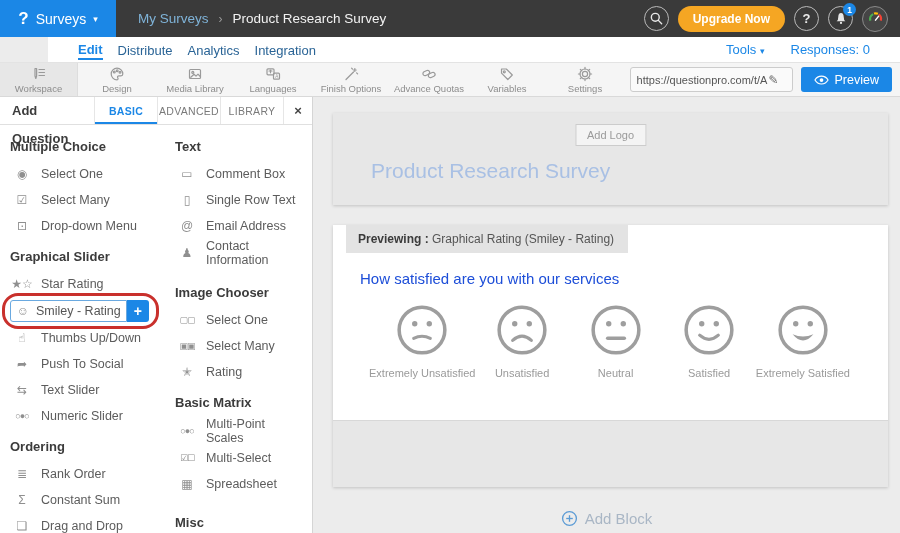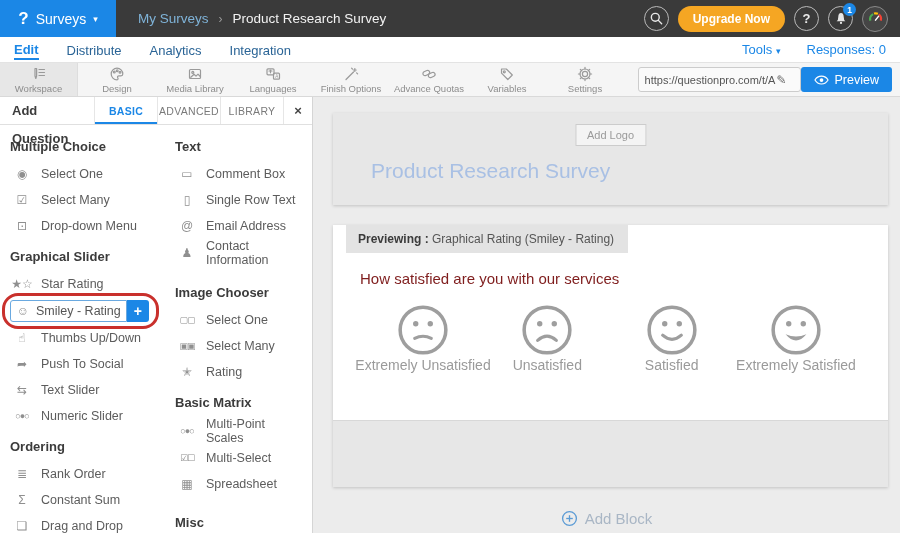--- a/index.html
+++ b/index.html
@@ -16,33 +16,33 @@
   .bc-parent { color:#7fb3d8; cursor:pointer; }
   .bc-sep { color:#9a9a9a; font-size:12px; }
   .bc-current { color:#f2f2f2; }
   .topnav-right { margin-left:auto; display:flex; align-items:center; gap:9px; padding-right:12px; }
   .circ-btn { width:25px; height:25px; border:1.5px solid #b9b9b9; border-radius:50%; display:flex; align-items:center; justify-content:center; color:#e9e9e9; cursor:pointer; position:relative; font-size:13px; font-weight:bold; }
   .upgrade-btn { background:#f5a623; color:#fff; font-size:12px; font-weight:bold; border:none; border-radius:13px; padding:6px 15px; cursor:pointer; }
   .badge { position:absolute; top:-4px; right:-4px; background:#1b87e6; color:#fff; font-size:8.5px; font-weight:bold; width:13px; height:13px; border-radius:50%; display:flex; align-items:center; justify-content:center; }
   .avatar { width:26px; height:26px; border:1.5px solid #8a8a8a; border-radius:50%; background:#454545; display:flex; align-items:center; justify-content:center; cursor:pointer; }
 
   
-  .menubar { height:25px; background:#fff; display:flex; align-items:center; padding:0 14px; gap:28px; font-size:13px; }
+  .menubar { height:25px; background:#fff; display:flex; align-items:center; padding:0 30px; gap:15px; font-size:13px;margin-left:48px; }
   .menu-item { color:#2a6496; cursor:pointer; padding:2px 0 1px; }
   .menu-item.active { color:#1b87e6; font-weight:bold; border-bottom:2px solid #1b87e6; }
   .menubar-right { margin-left:auto; display:flex; gap:26px; align-items:center; }
   .menu-link { color:#1b87e6; cursor:pointer; font-size:13px; }
 
   
   .toolbar { height:35px; background:#f5f5f5; border-top:1px solid #e3e3e3; border-bottom:1px solid #d9d9d9; display:flex; align-items:stretch; }
   .tb-btn { width:78px; display:flex; flex-direction:column; align-items:center; justify-content:center; gap:1px; cursor:pointer; }
   .tb-btn.active { background:#e7e7e7; border-right:1px solid #ddd; }
   .tb-btn svg { stroke:#9a9a9a; fill:none; stroke-width:1.2; stroke-linecap:round; stroke-linejoin:round; }
   .tb-label { font-size:9.5px; color:#8d8d8d; white-space:nowrap; }
-  .toolbar-right { margin-left:auto; display:flex; align-items:center; gap:0; padding-right:8px; }
+  .toolbar-right { margin-left:auto; display:flex; align-items:center; gap:8px; padding-right:8px; }
   .url-wrap { display:flex; align-items:center; background:#fafafa; border:1px solid #ccc; border-radius:3px; height:25px; width:163px; padding:0 6px; }
   .url-input { border:none; background:transparent; outline:none; font-size:11px; color:#555; width:132px; font-family:inherit; }
   .pencil { color:#666; font-size:12px; cursor:pointer; }
   .preview-btn { background:#1b87e6; color:#fff; border:none; border-radius:3px; height:25px; padding:0 13px; font-size:12.5px; display:flex; align-items:center; gap:6px; cursor:pointer; }
 
   
   .content { display:flex; height:436px; }
   .sidebar { width:313px; background:#fff; border-right:1px solid #d5d5d5; display:flex; flex-direction:column; }
   .sb-header { height:28px; display:flex; border-bottom:1px solid #e0e0e0; flex-shrink:0; }
   .sb-title { width:95px; line-height:28px; padding-left:12px; font-size:13px; font-weight:bold; color:#3c3c3c; border-right:1px solid #e6e6e6; }
@@ -64,25 +64,25 @@
 
   
   .main { flex:1; position:relative; background:#ececec; }
   .header-card { position:absolute; left:20px; top:16px; right:12px; height:92px; background:#e7e7e7; box-shadow:0 1px 3px rgba(0,0,0,.18); }
   .add-logo { position:absolute; top:11px; left:50%; transform:translateX(-50%); border:1px solid #ccc; background:#f4f4f4; color:#9a9a9a; font-size:11px; padding:4px 11px; cursor:pointer; }
   .survey-title { position:absolute; left:38px; top:46px; font-size:21px; color:#a9c0e4; cursor:text; }
   .preview-card { position:absolute; left:20px; top:128px; right:12px; background:#fff; box-shadow:0 1px 3px rgba(0,0,0,.18); }
   .preview-white { height:195px; }
   .ptab { display:inline-block; background:#e3e3e3; padding:7px 14px 7px 12px; font-size:12px; margin-left:13px; color:#555; }
   .ptab b { color:#3b3b3b; }
-  .question { margin:17px 0 0 27px; font-size:15px; color:#7f1d1d; cursor:text; }
+  .question { margin:17px 0 0 27px; font-size:15px; color:#1d4ed8; cursor:text; }
   .smilies { display:flex; justify-content:space-between; padding:16px 38px 0 36px; }
   .rating { width:108px; display:flex; flex-direction:column; align-items:center; cursor:pointer; }
   .rating svg { stroke:#9e9e9e; fill:none; stroke-width:3.4; stroke-linecap:round; }
-  .rating-label { font-size:14px; color:#9a9a9a; text-align:left; white-space:nowrap; }
+  .rating-label { margin-top:10px; font-size:11px; color:#9a9a9a; text-align:left; white-space:nowrap; }
   .preview-footer { height:67px; background:#e7e7e7; border-top:1px solid #d8d8d8; }
   .add-block { position:absolute; bottom:6px; left:0; right:0; display:flex; justify-content:center; align-items:center; gap:7px; color:#a9b6c5; font-size:15px; cursor:pointer; }
 </style>
 </head>
 <body>
 
 <div class="app">
 
   <div class="topnav">
     <div class="logo-area">
@@ -385,20 +385,29 @@
                   <circle cx="33" cy="20" r="2.6" fill="#9e9e9e" stroke="none"></circle>
                 <path d="M17 36 Q26 28 35 36" stroke-width="3"></path>
               </svg>
               <div class="rating-label">Unsatisfied</div>
             </div>
             <div class="rating">
               <svg width="54" height="54" viewBox="0 0 52 52">
                 <circle cx="26" cy="26" r="22"></circle>
                 <circle cx="19" cy="20" r="2.6" fill="#9e9e9e" stroke="none"></circle>
                   <circle cx="33" cy="20" r="2.6" fill="#9e9e9e" stroke="none"></circle>
+                <line x1="18" y1="34" x2="34" y2="34" stroke-width="3.4"></line>
+              </svg>
+              <div class="rating-label">Neutral</div>
+            </div>
+            <div class="rating">
+              <svg width="54" height="54" viewBox="0 0 52 52">
+                <circle cx="26" cy="26" r="22"></circle>
+                <circle cx="19" cy="20" r="2.6" fill="#9e9e9e" stroke="none"></circle>
+                  <circle cx="33" cy="20" r="2.6" fill="#9e9e9e" stroke="none"></circle>
                 <path d="M17 31 Q26 39 35 31" stroke-width="3"></path>
               </svg>
               <div class="rating-label">Satisfied</div>
             </div>
             <div class="rating">
               <svg width="54" height="54" viewBox="0 0 52 52">
                 <circle cx="26" cy="26" r="22"></circle>
                 <circle cx="19" cy="20" r="2.6" fill="#9e9e9e" stroke="none"></circle>
                   <circle cx="33" cy="20" r="2.6" fill="#9e9e9e" stroke="none"></circle>
                 <path d="M16 30 Q26 42 36 30 Q26 34.5 16 30 Z" fill="#9e9e9e" stroke="none"></path>

